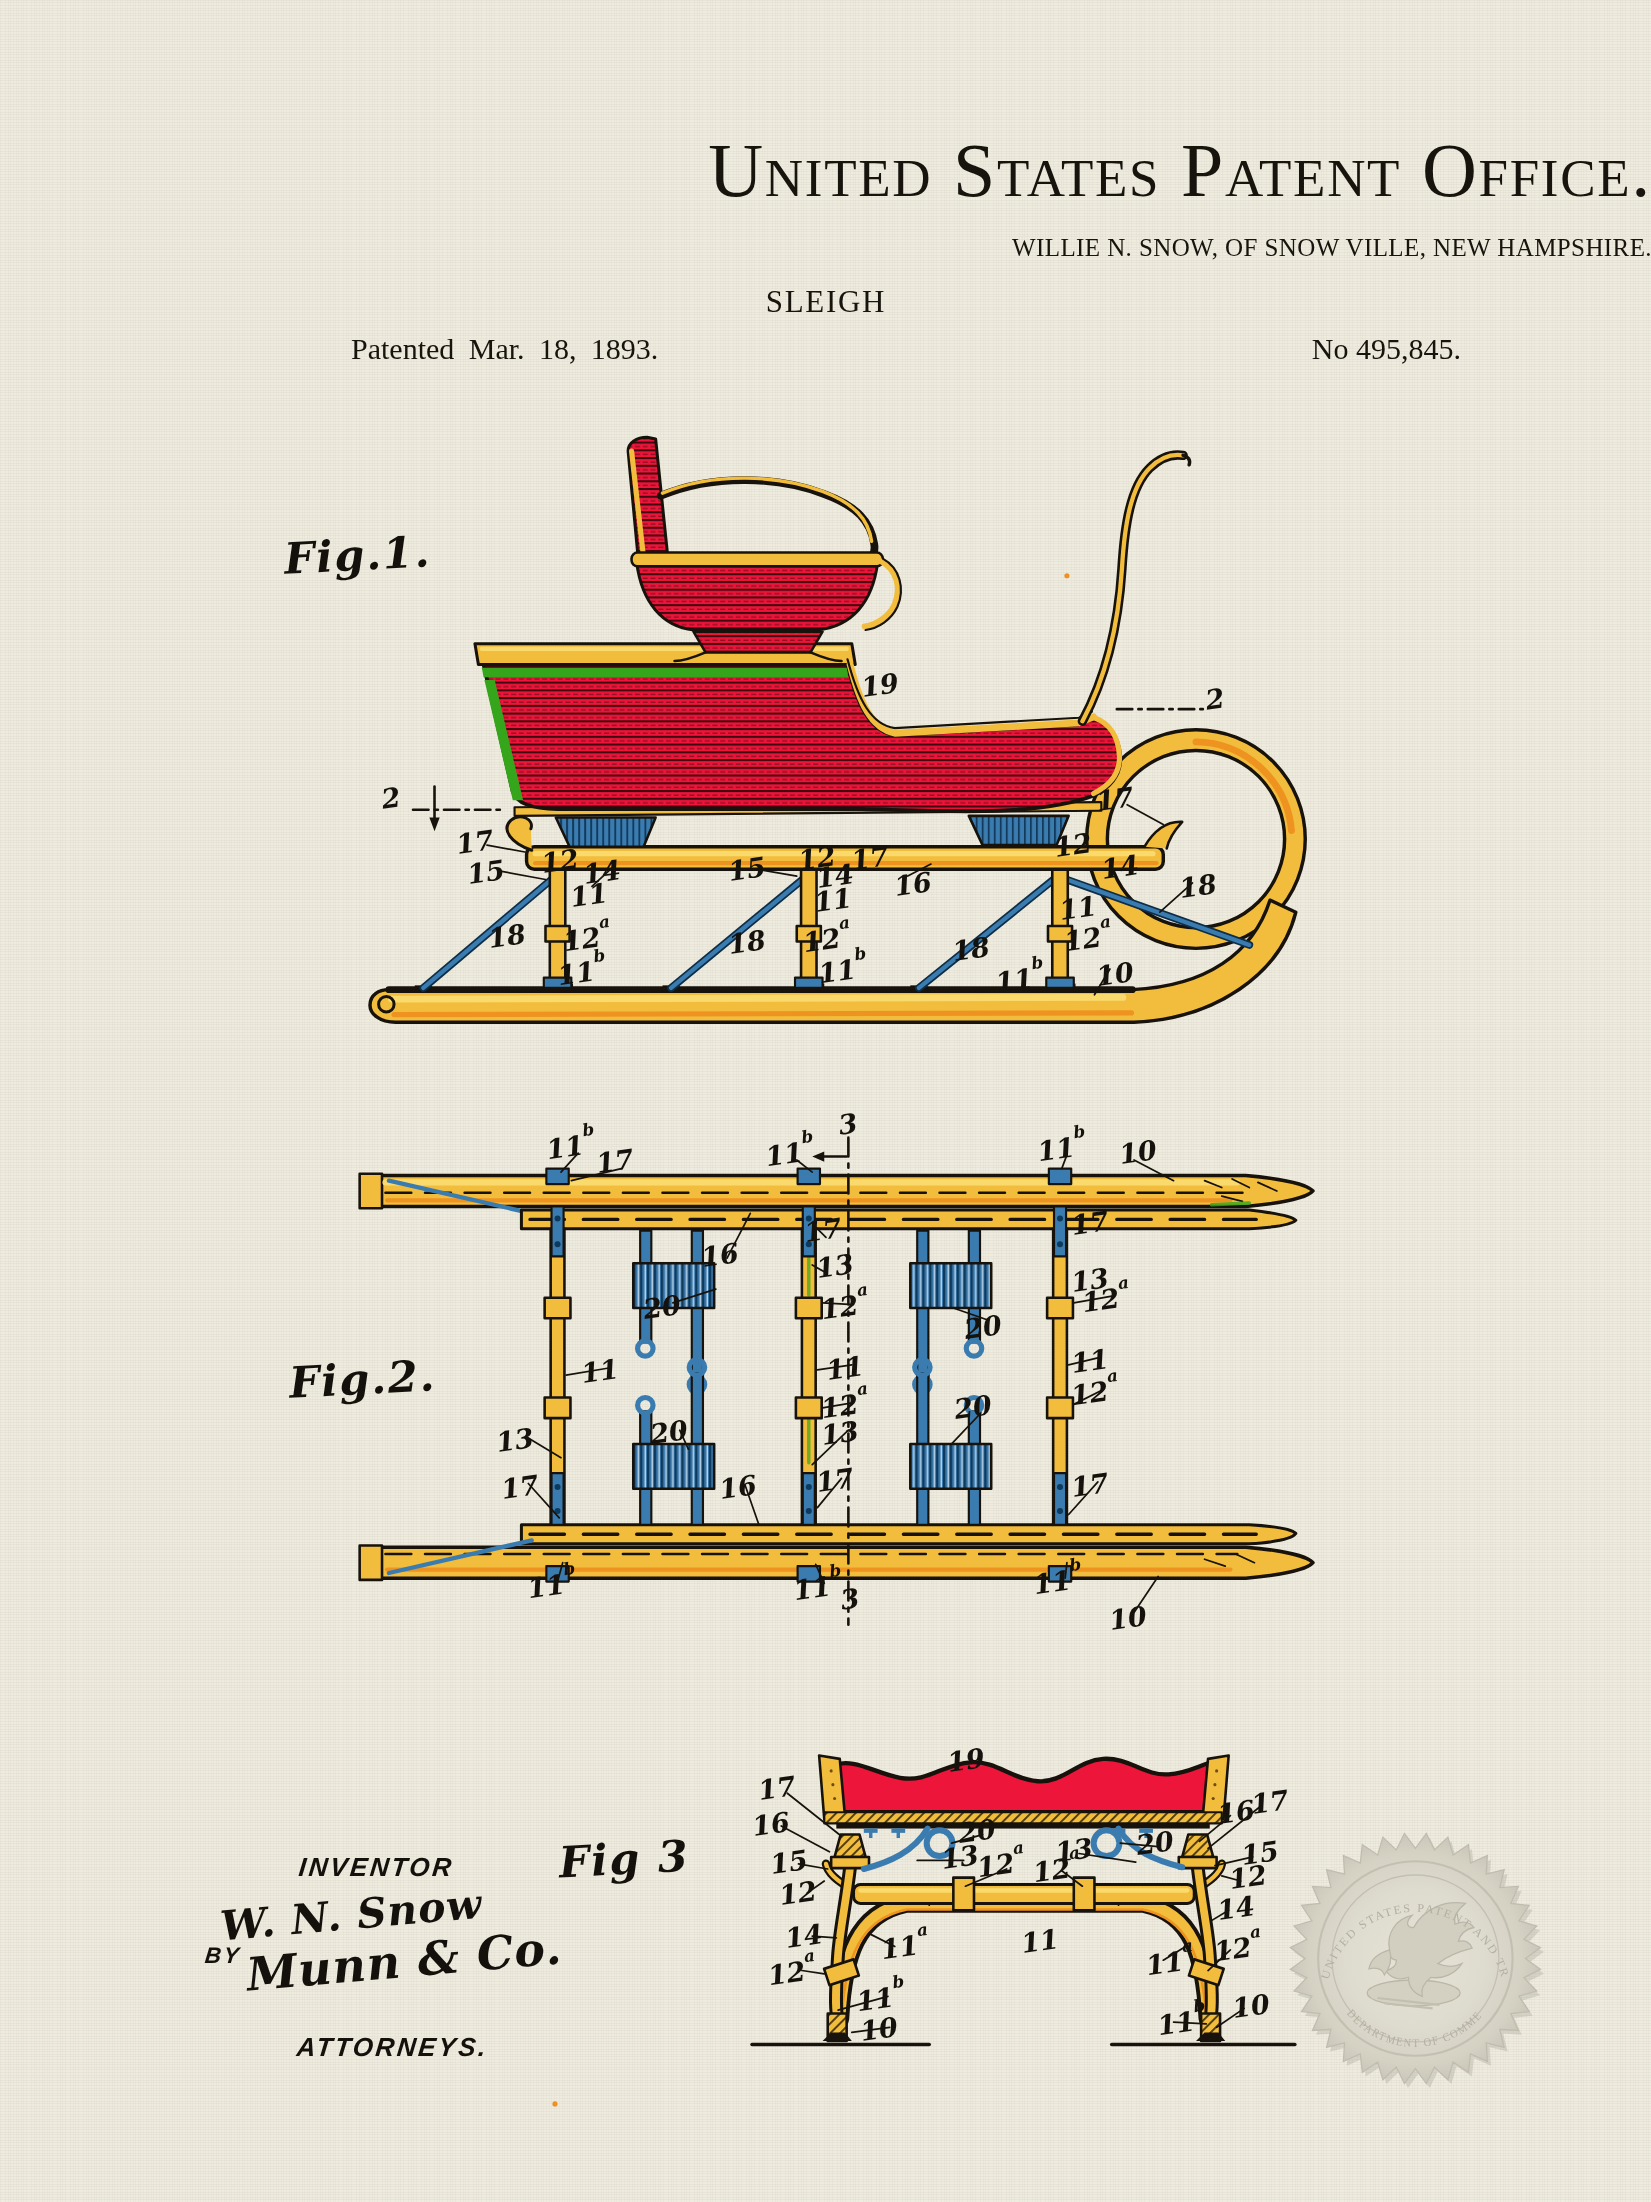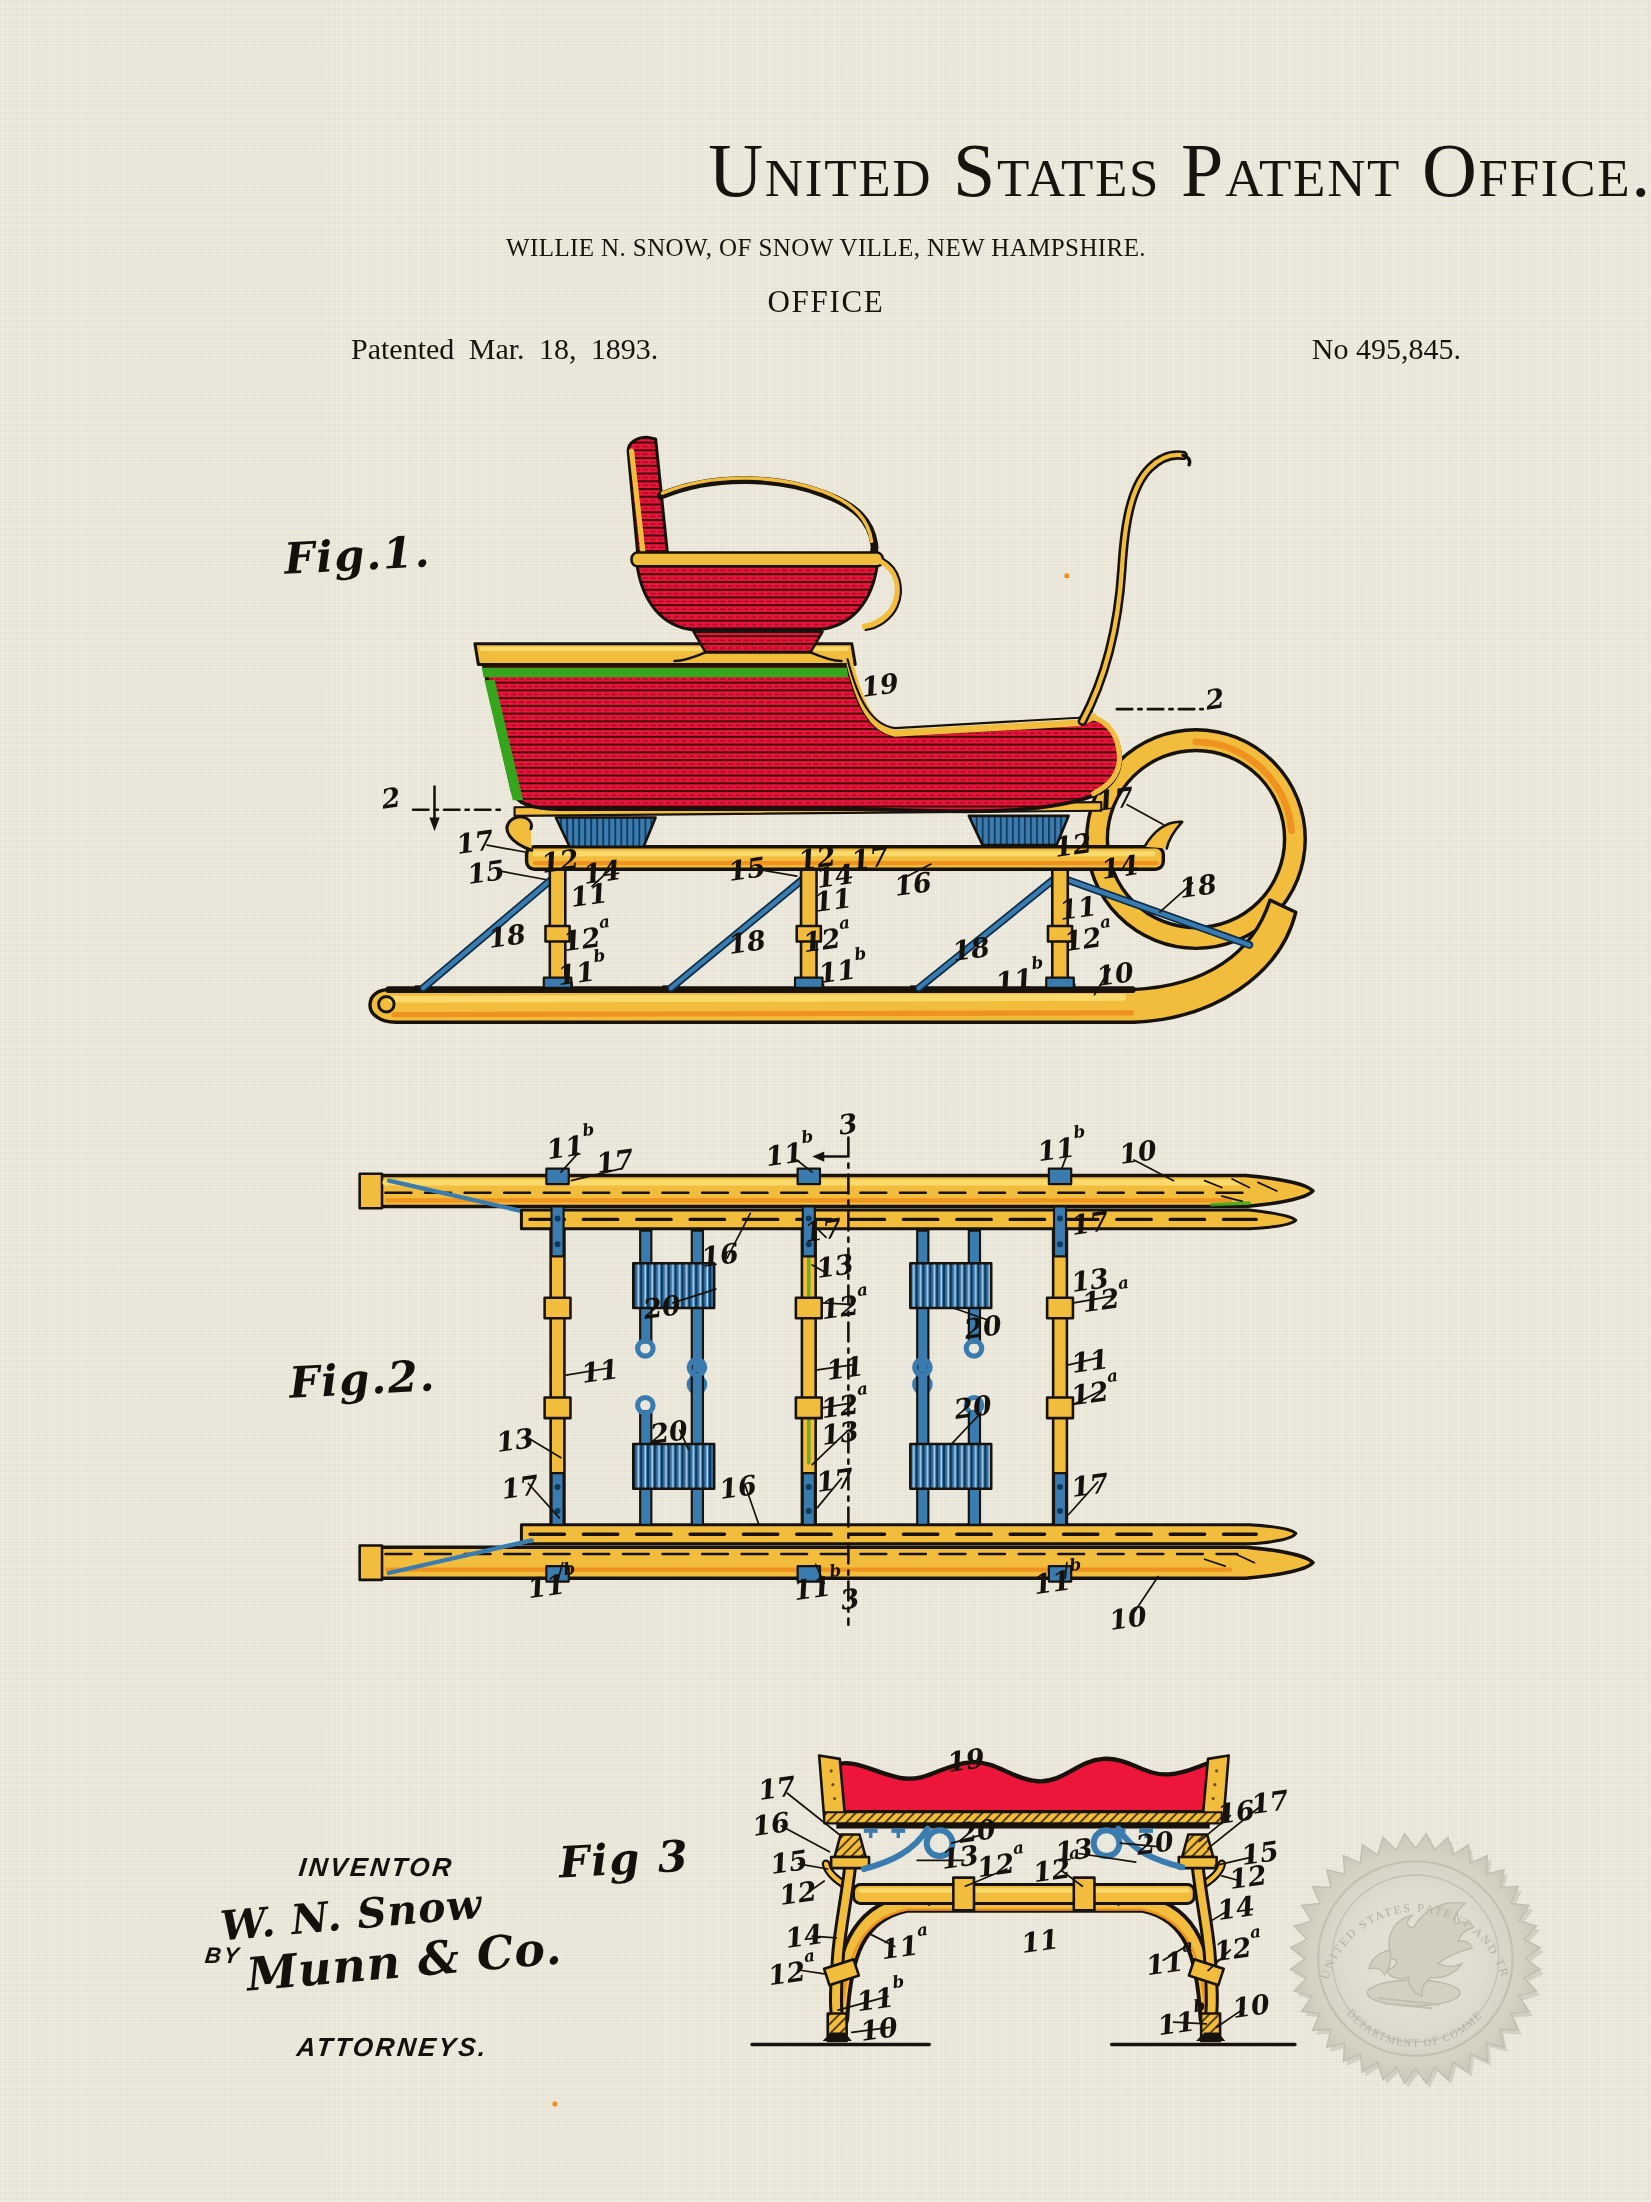--- a/index.html
+++ b/index.html
@@ -6,21 +6,21 @@
   .page{position:relative;width:1652px;height:2203px;overflow:hidden;
         background-color:#eeebdf;
         background-image:
           repeating-linear-gradient(0deg, rgba(120,108,84,.05) 0 0.9px, rgba(0,0,0,0) 0.9px 2.6px),
           repeating-linear-gradient(90deg, rgba(120,108,84,.04) 0 0.9px, rgba(0,0,0,0) 0.9px 2.6px);
         font-family:"Liberation Serif",serif;color:#17140e;}
   .hdr{position:absolute;left:0;top:0;width:100%;text-align:center;}
   .title{margin:0;position:absolute;top:129px;left:0;width:100%;
          font:400 76px/1.1 "Liberation Serif",serif;font-variant:small-caps;
          letter-spacing:1.7px;color:#17140e;text-align:right;}
-  .byline{position:absolute;top:234px;left:0;width:100%;text-align:center;
+  .byline{position:absolute;top:234px;left:0;width:100%;text-align:right;
           font:400 25px "Liberation Serif",serif;letter-spacing:0.4px;}
   .subject{position:absolute;top:284px;left:0;width:100%;text-align:center;
            font:400 31px "Liberation Serif",serif;letter-spacing:1.7px;}
   .patented{position:absolute;top:332px;left:351px;font:400 30px "Liberation Serif",serif;word-spacing:6.9px;}
   .patent-no{position:absolute;top:332px;right:191px;font:400 30px "Liberation Serif",serif;}
   svg.art{position:absolute;left:0;top:0;}
   .fig-label{position:absolute;font:italic 700 43px "DejaVu Serif",serif;letter-spacing:1.7px;
              transform:rotate(-3deg);color:#14110c;white-space:nowrap;}
   .ann-layer{position:absolute;inset:0;pointer-events:none;}
   .ann{position:absolute;transform:translate(-50%,-50%) rotate(-8deg);
@@ -31,21 +31,21 @@
   .sig-script{font:italic 700 41px "DejaVu Serif",serif;transform:rotate(-5deg);letter-spacing:0.9px;}
 </style>
 </head>
 <body>
 
 <div class="page">
 
   <div class="hdr">
     <h1 class="title">United States Patent Office.</h1>
     <div class="byline">WILLIE N. SNOW, OF SNOW VILLE, NEW HAMPSHIRE.</div>
-    <div class="subject">OFFICE</div>
+    <div class="subject">SLEIGH</div>
     <span class="patented">Patented Mar. 18, 1893.</span>
     <span class="patent-no">No 495,845.</span>
   </div>
 
   <svg class="art" width="1652" height="2203" viewBox="0 0 1920 2560">
     <defs>
       <pattern id="pRed" width="9" height="9" patternUnits="userSpaceOnUse">
         <rect width="9" height="9" fill="#ed1539"></rect>
         <rect y="0" width="9" height="2.4" fill="#230107" opacity=".85"></rect>
         <rect y="5.2" width="6" height="1.4" fill="#230107" opacity=".5"></rect>

